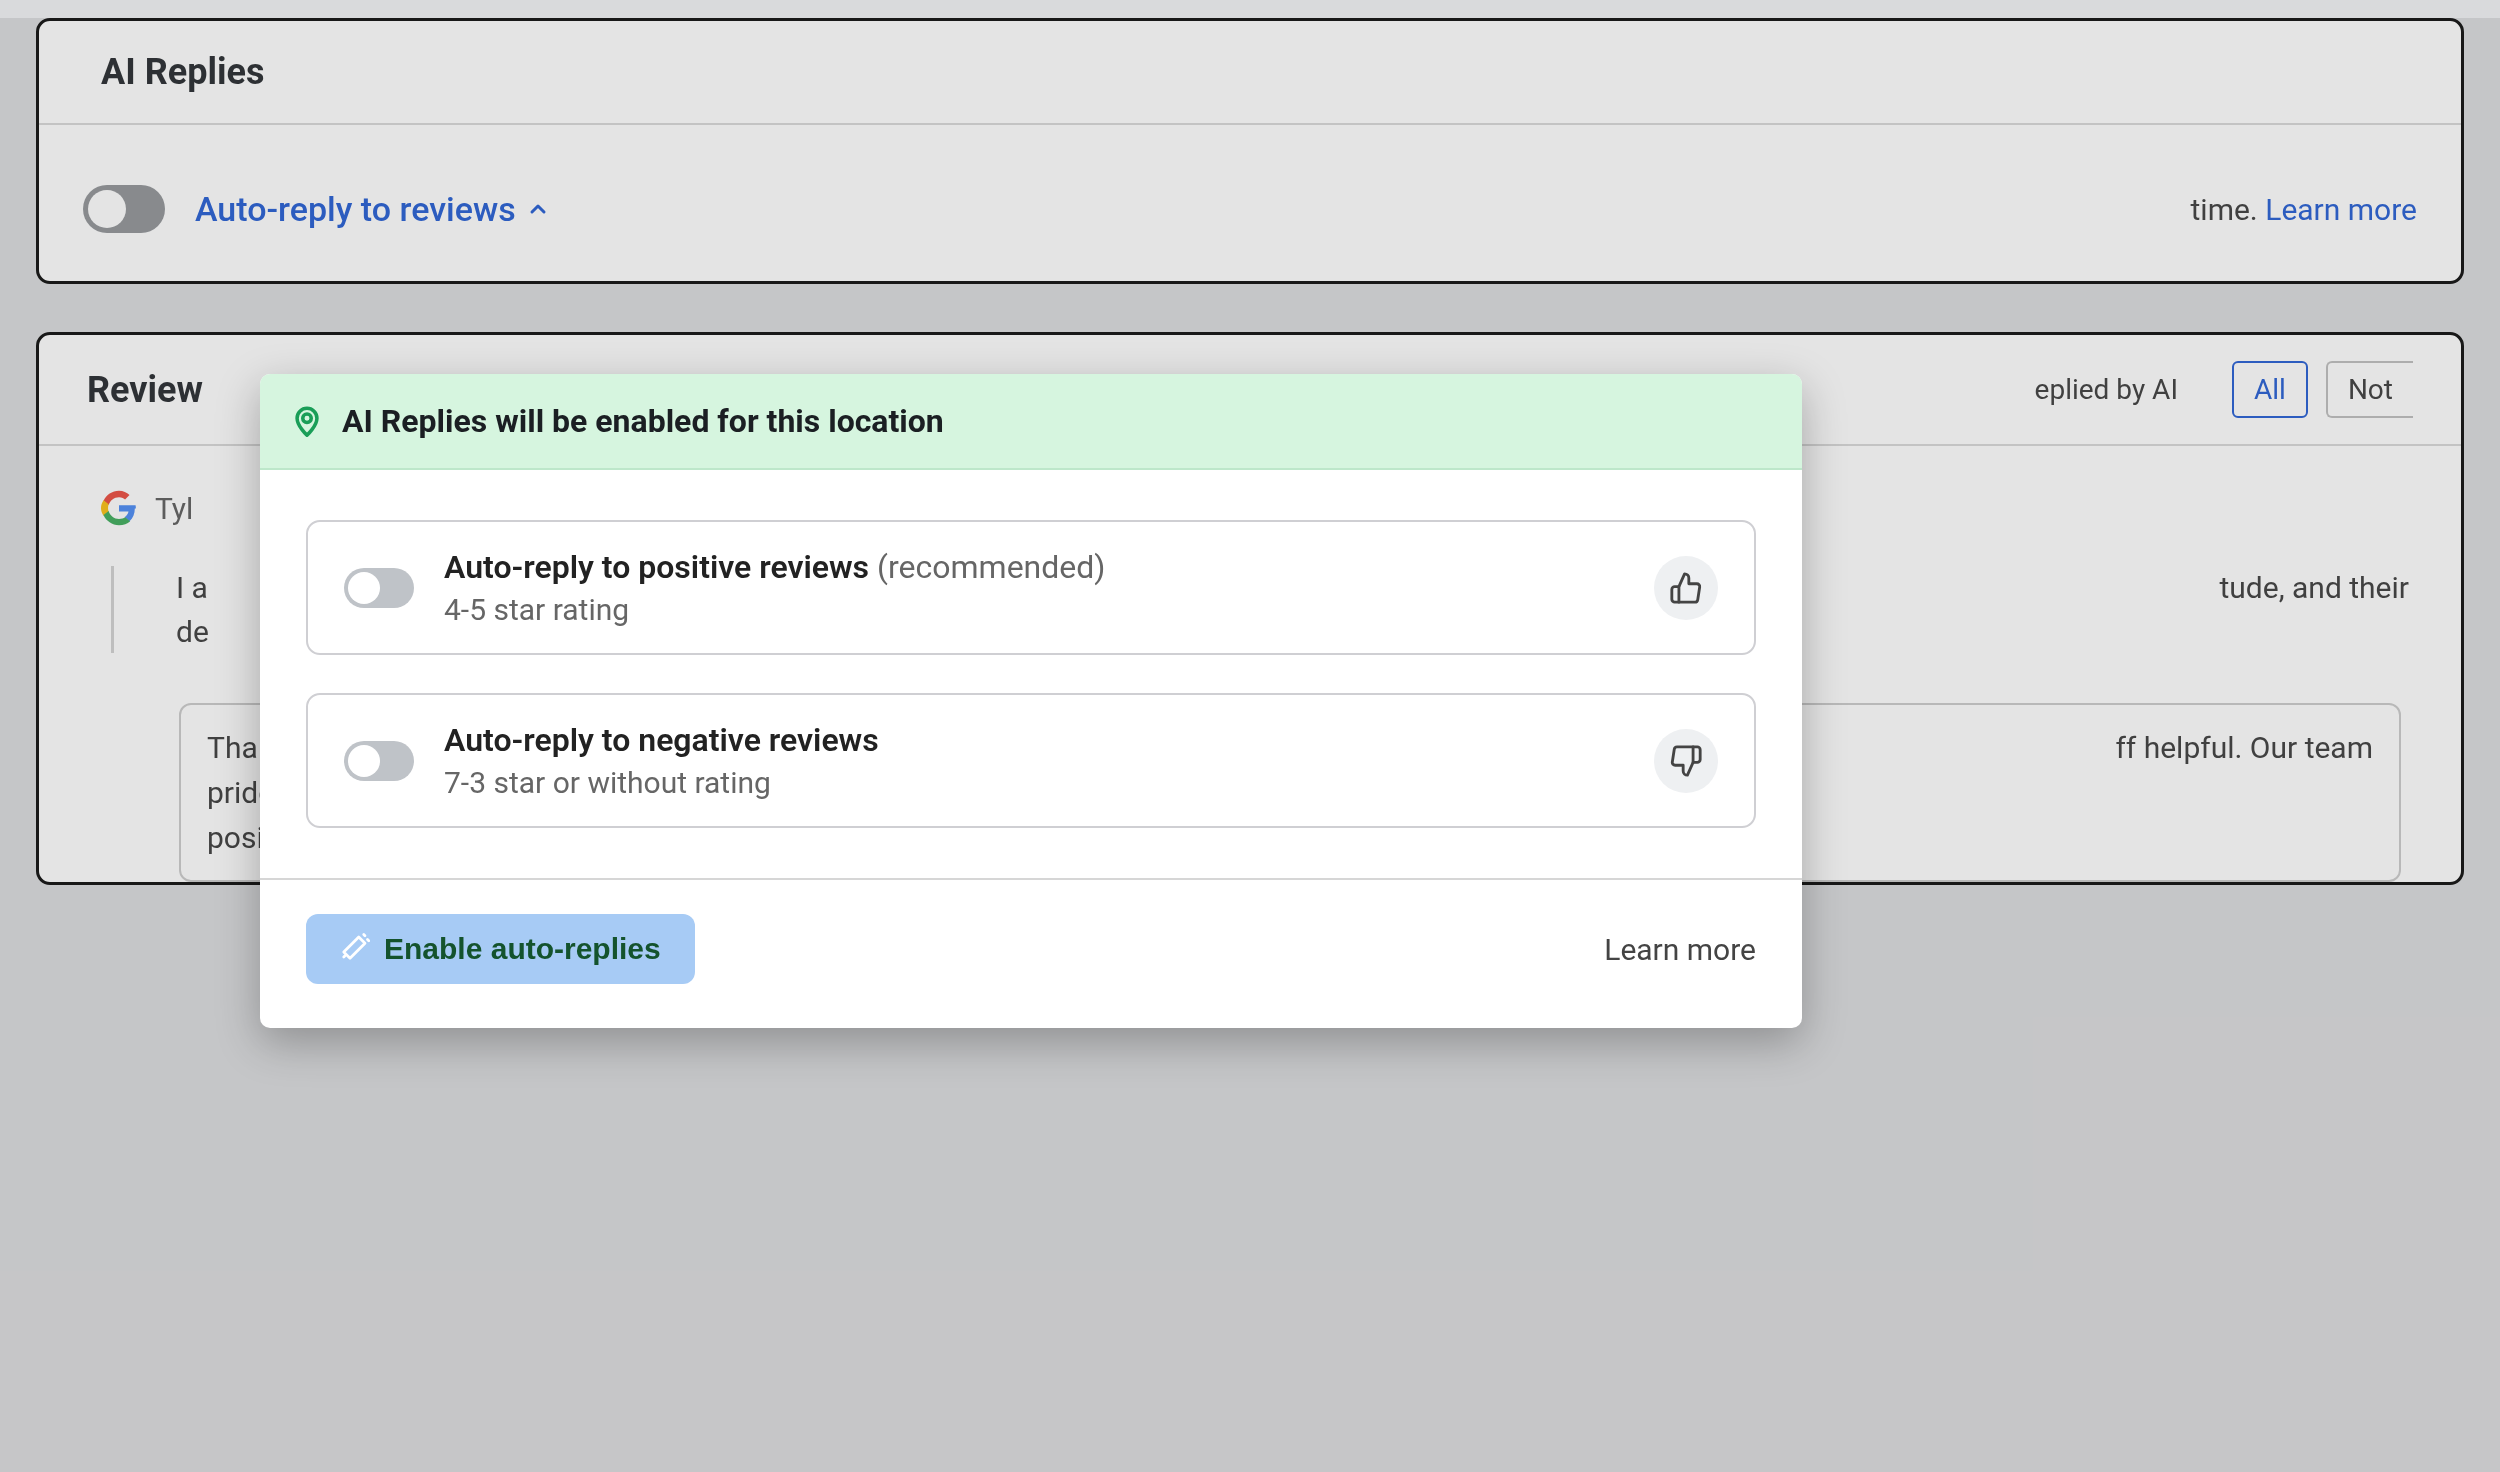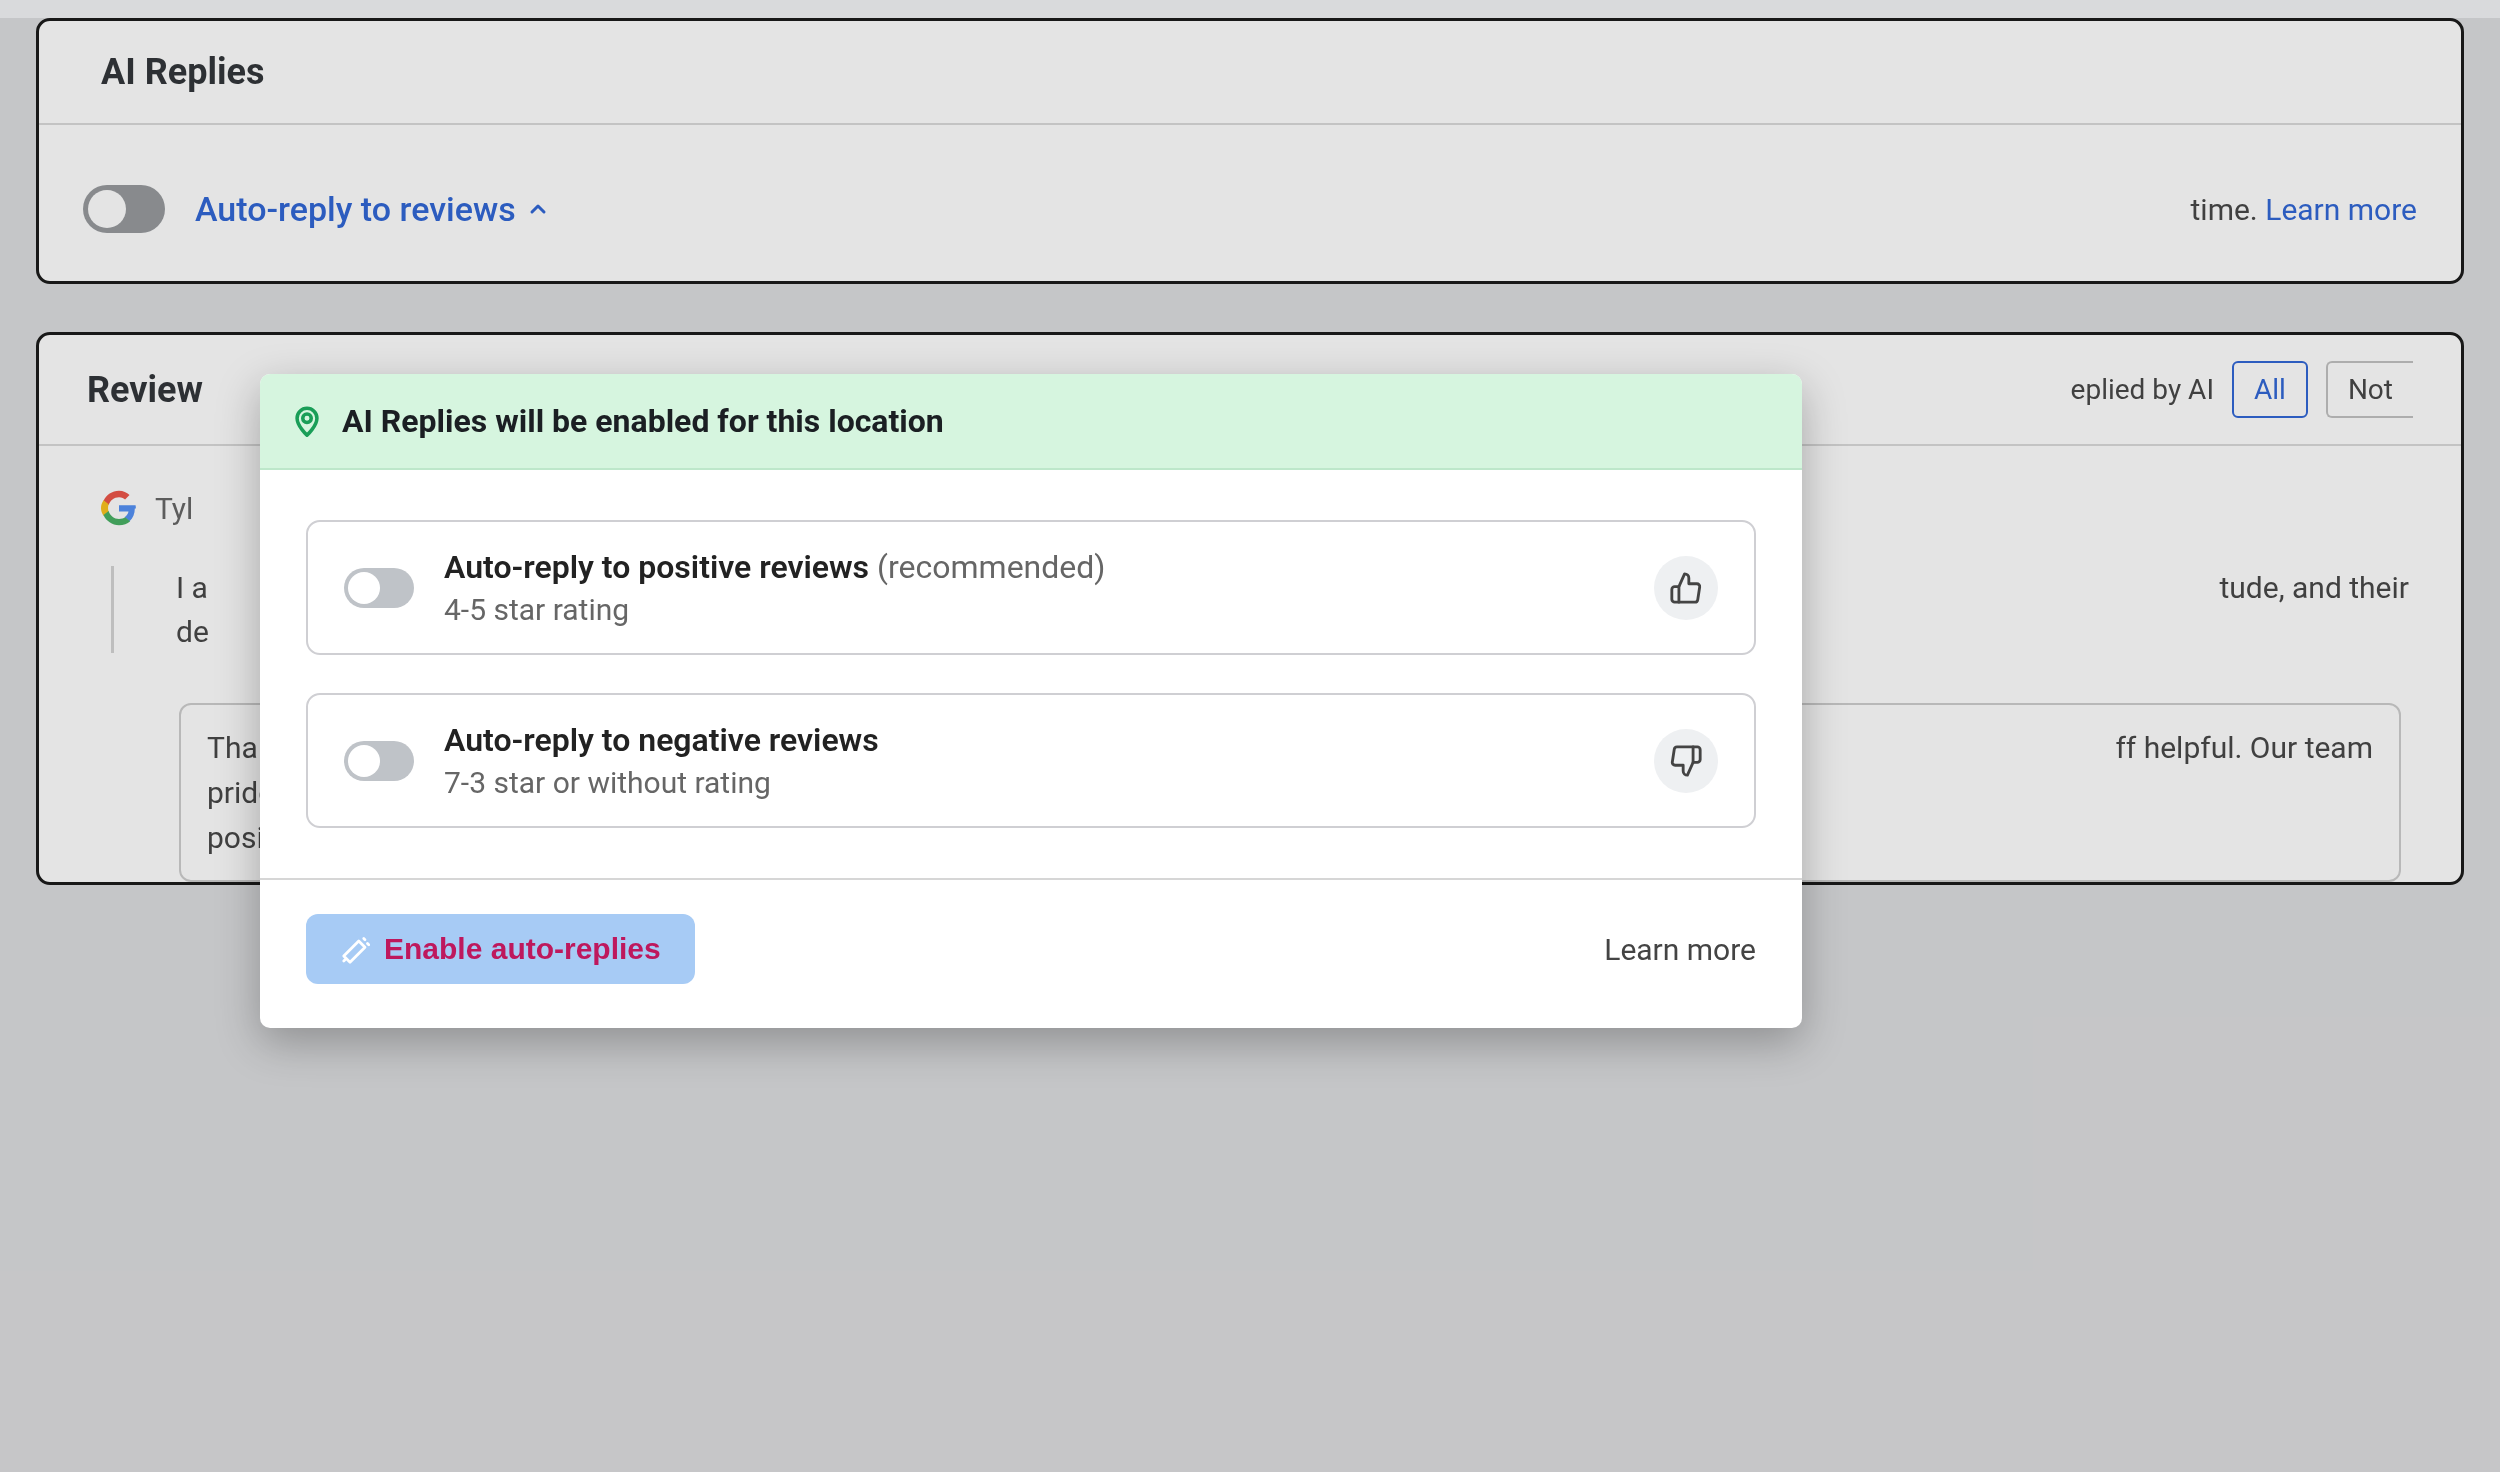--- a/index.html
+++ b/index.html
@@ -93,21 +93,21 @@
   }
   .card2-title { font-size: 36px; font-weight: 700; }
   .filter-row { display:flex; align-items:center; gap: 18px; font-size: 28px; color:#333;justify-content:center; }
   .pill {
     border: 2px solid #bbb;
     padding: 10px 20px;
     border-radius: 6px;
     font-size: 28px;
     color:#333;
   }
-  .pill.active { border-color: #1955d1; color:#1955d1; }
+  .pill.active { border-color: #1955d1; color:#1955d1;margin-left:36px; }
 
   .review {
     padding: 44px 62px 20px 62px;
   }
   .review-head { display:flex; align-items:center; gap: 18px; font-size: 30px; color:#555;}
   .google-icon { width: 36px; height: 36px; }
   .review-body {
     margin-top: 40px;
     padding-left: 62px;
     font-size: 30px;
@@ -186,24 +186,24 @@
   .thumb-circle svg { width: 34px; height: 34px; }
 
   .popover-footer {
     display:flex;
     align-items:center;
     justify-content: space-between;
     padding: 34px 46px 44px 46px;
   }
   .enable-btn {
     display:inline-flex;
-    align-items:flex-end;
+    align-items:flex-start;
     gap: 14px;
     background: #a7cbf5;
-    color: #be185d;
+    color: #14532d;
     font-size: 30px;
     font-weight: 600;
     padding: 18px 34px;
     border-radius: 12px;
     border: none;
   }
   .wand { width: 30px; height: 30px; }
   .footer-link {
     font-size: 30px;
     color: #444;

